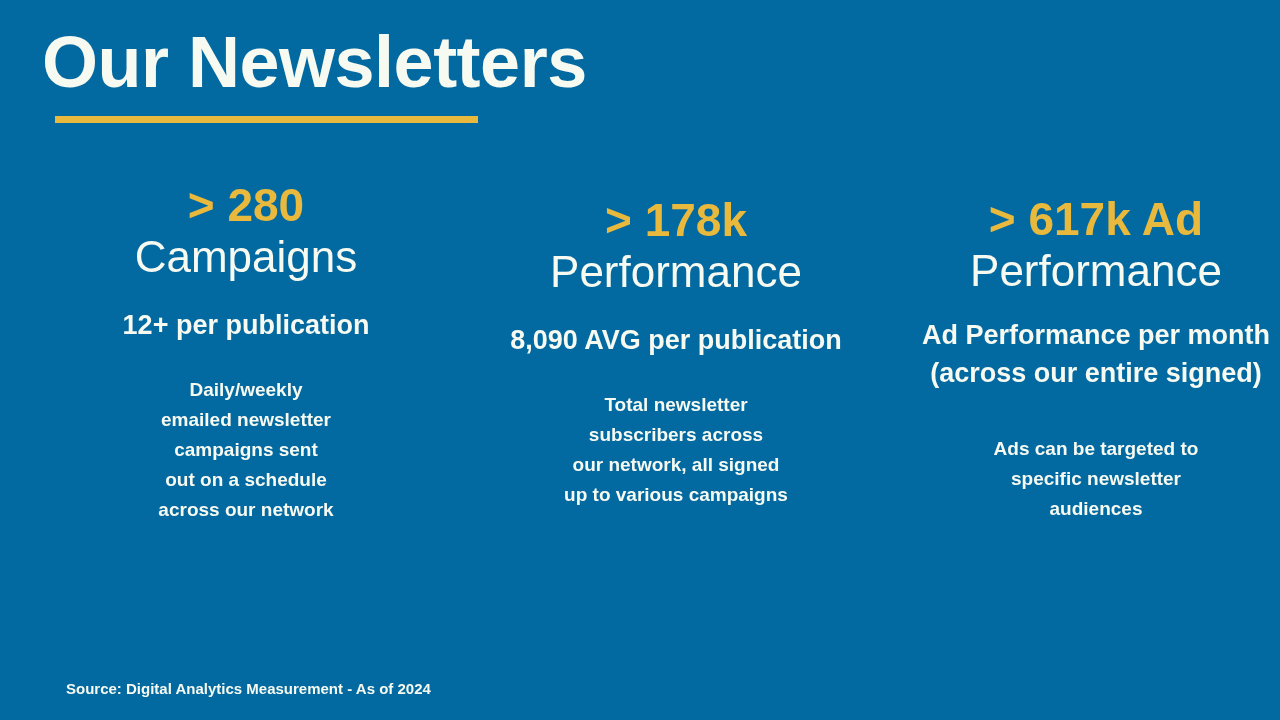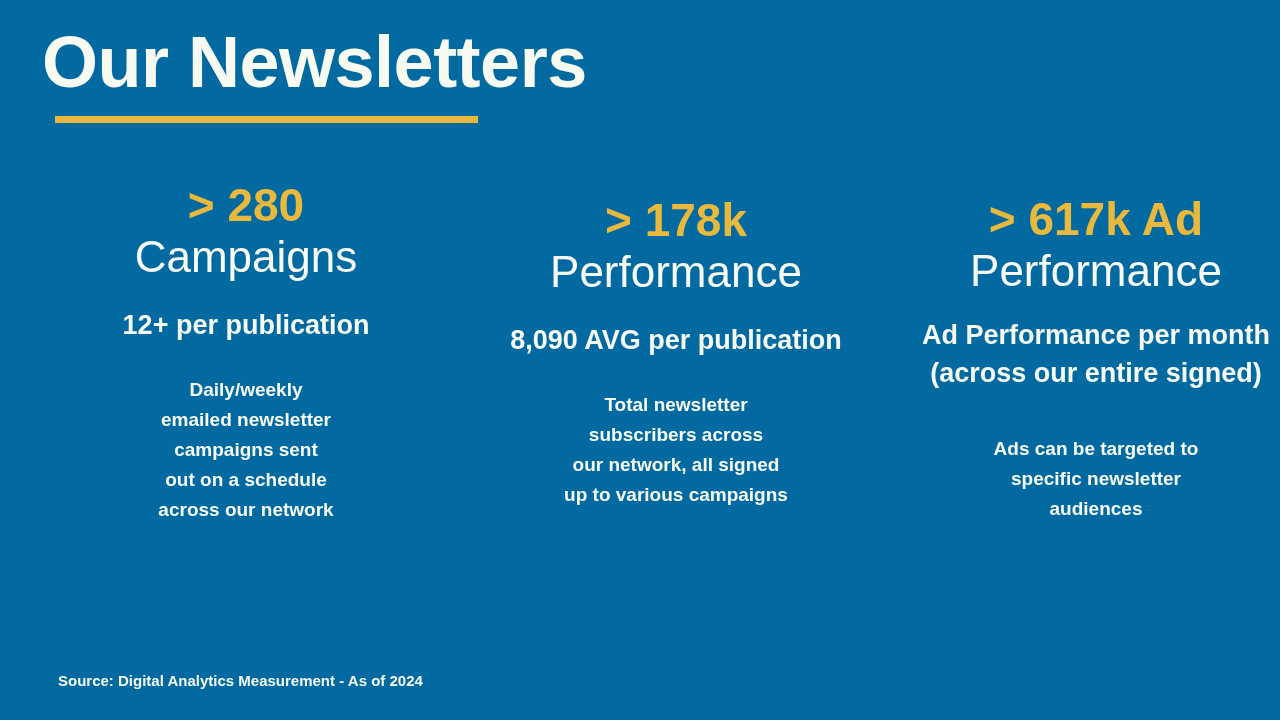--- a/index.html
+++ b/index.html
@@ -102,21 +102,21 @@
     padding-top: 30px;
     white-space: pre-line;
   }
   .col-3 .stat-desc { padding-top: 42px; }
 
   
   .source-note {
     position: absolute;
     left: 50px;
     top: 663px;
-    margin: 8px;
+    margin: 16px;
     font-size: 15px;
     line-height: 1.3;
     font-weight: bold;
     color: #F6FAF1;
   }
 </style>
 </head>
 <body>
 
 <div class="slide">

